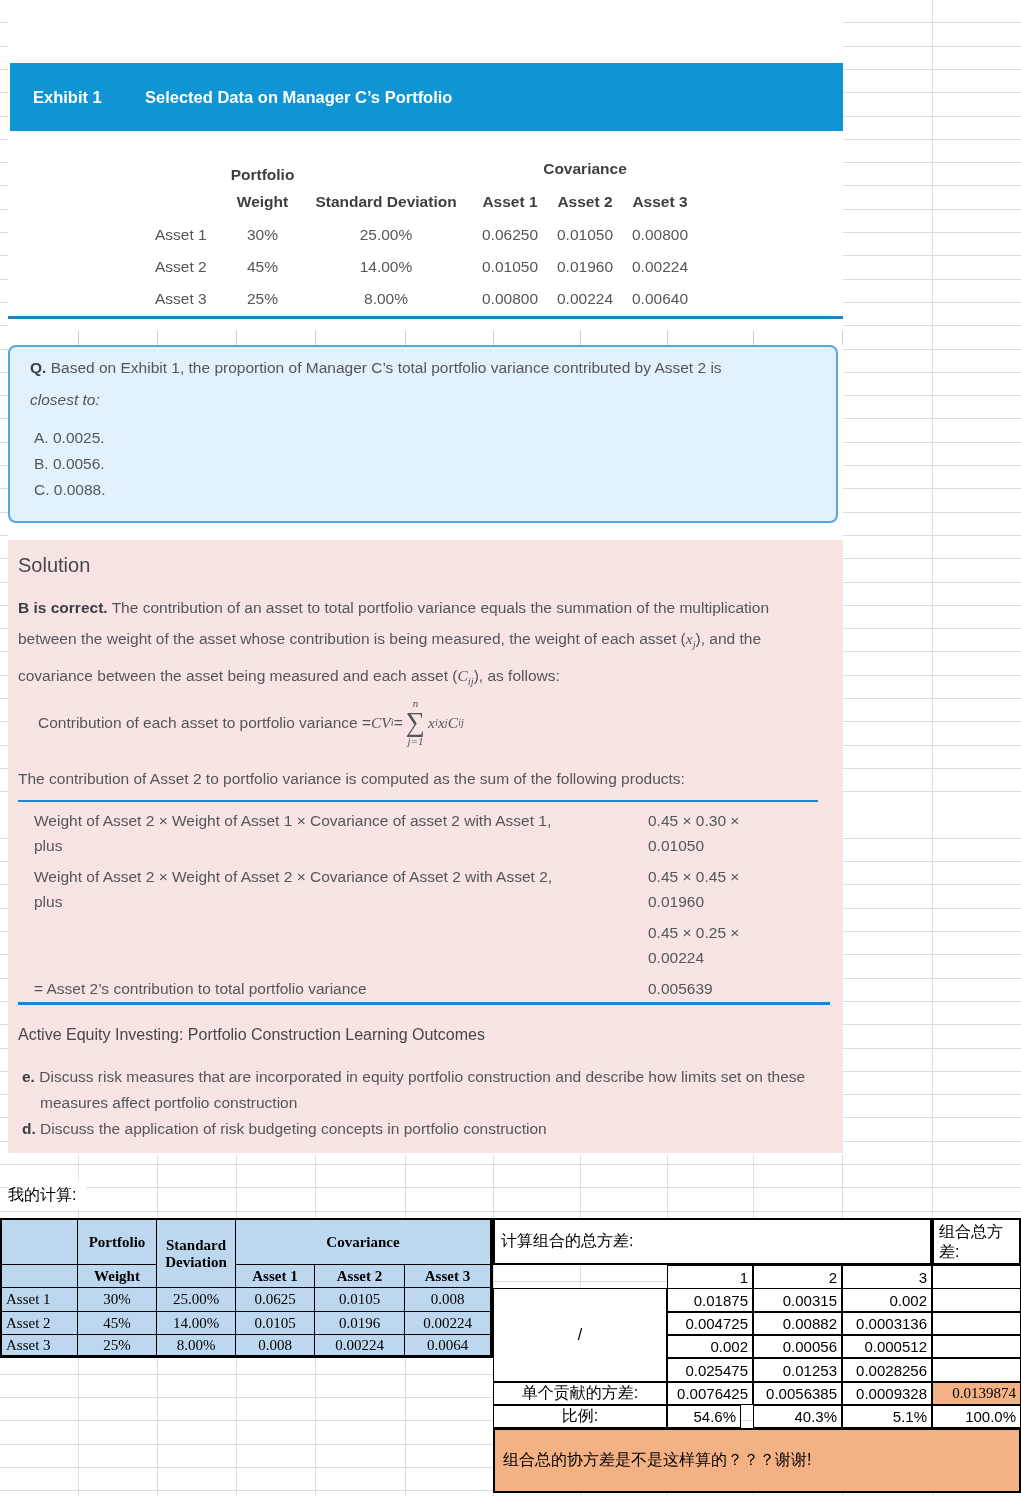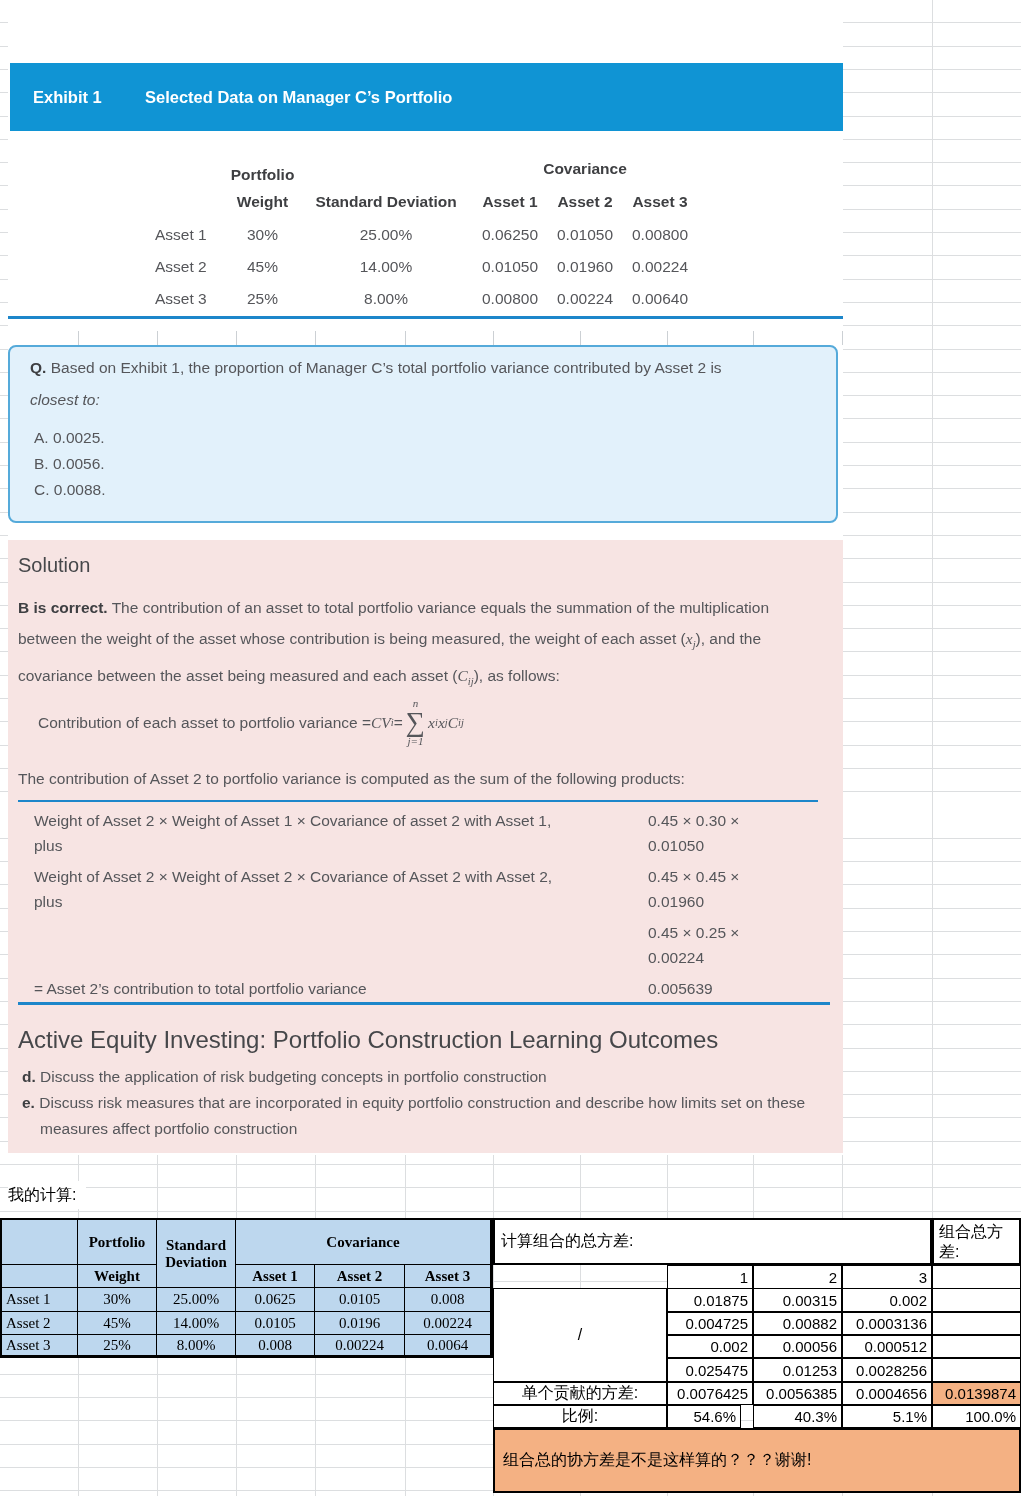--- a/index.html
+++ b/index.html
@@ -34,21 +34,21 @@
   .mvar{font-family:"Liberation Serif",serif;font-style:italic;}
   sub{font-size:0.68em;}
   .formula{position:absolute;left:30px;top:158px;font-size:15.5px;display:flex;align-items:center;}
   .sumstack{display:inline-flex;flex-direction:column;align-items:center;margin:0 3px;
             font-family:"Liberation Serif",serif;line-height:1;}
   .sumstack .stop,.sumstack .sbot{font-size:11px;font-style:italic;}
   .sumstack .ssym{font-size:27px;}
   .postline{position:absolute;left:10px;top:230px;width:812px;font-size:15.5px;}
   .crow-text{position:absolute;left:26px;width:600px;font-size:15.5px;line-height:25px;}
   .crow-val{position:absolute;left:640px;width:180px;font-size:15.5px;line-height:25px;}
-  .learn-h{position:absolute;left:10px;top:486px;font-size:24px;color:#46474a;}
+  .learn-h{position:absolute;left:10px;top:486px;font-size:16px;color:#46474a;}
   .learn-items{position:absolute;left:14px;top:524px;width:794px;font-size:15.5px;line-height:26px;}
   .learn-item{padding-left:18px;text-indent:-18px;}
   
   .mycalc-title{position:absolute;left:8px;top:1181px;height:28px;line-height:28px;
                 font-size:16px;color:#000;background:#fff;padding-right:10px;z-index:3;}
   .btable{position:absolute;left:0;top:1218px;width:493px;height:140px;z-index:3;
           display:grid;grid-template-columns:76px 79px 79px 79px 90px 86px;
           grid-template-rows:45px 23px 24px 23px 21px;
           background:#bdd7ee;border:2px solid #000;box-sizing:border-box;
           font-family:"Liberation Serif",serif;font-size:15px;color:#000;}
@@ -56,21 +56,21 @@
                 display:flex;align-items:center;justify-content:center;overflow:hidden;}
   .btable .bh{font-weight:bold;}
   .btable .bl{justify-content:flex-start;padding-left:4px;}
   .stdcell{word-break:break-all;text-align:center;line-height:1.1;padding:0 6px;}
   .mid{position:absolute;left:493px;top:1218px;width:528px;height:275px;z-index:3;font-size:15px;color:#000;}
   .mcell{position:absolute;background:#fff;border:1px solid #000;box-sizing:border-box;
          display:flex;align-items:center;}
   .mcell.rt{justify-content:flex-end;padding-right:4px;}
   .mcell.ctr{justify-content:center;}
   .mcell.thick{border-width:2px;}
-  .orange{background:#f4b183 !important;}
+  .orange{background:#f4b183 !important;font-family:Liberation Serif, serif;}
   .zh{font-size:16px;}
   .notebox{position:absolute;left:0;top:210px;width:528px;height:65px;background:#f4b183;
            border:2px solid #000;box-sizing:border-box;display:flex;align-items:center;
            padding-left:8px;font-size:16px;color:#000;z-index:3;}
 </style>
 </head>
 <body>
 
 <div class="sheet">
 
@@ -203,26 +203,26 @@
       </div>
       <div class="crow-val" style="top:436px">
         <div>0.005639</div>
       </div>
 
       <div class="blueline" style="left:10px;top:462px;width:812px;height:3px"></div>
 
       <div class="learn-h">Active Equity Investing: Portfolio Construction Learning Outcomes</div>
       <div class="learn-items">
         <div class="learn-item">
+          <span class="bold-dark">e.</span>
+          <span>Discuss risk measures that are incorporated in equity portfolio construction and describe how limits set on these measures affect portfolio construction</span>
+        </div>
+        <div class="learn-item">
           <span class="bold-dark">d.</span>
           <span>Discuss the application of risk budgeting concepts in portfolio construction</span>
-        </div>
-        <div class="learn-item">
-          <span class="bold-dark">e.</span>
-          <span>Discuss risk measures that are incorporated in equity portfolio construction and describe how limits set on these measures affect portfolio construction</span>
         </div>
       </div>
     </div>
   </div>
 
   <div class="mycalc-title">我的计算:</div>
 
   <div class="btable">
     <div></div>
     <div class="bh">Portfolio</div>
@@ -283,21 +283,21 @@
     <div class="mcell" style="left:439px;top:117px;width:89px;height:23px"></div>
 
     <div class="mcell rt" style="left:174px;top:140px;width:86px;height:24px">0.025475</div>
     <div class="mcell rt" style="left:260px;top:140px;width:89px;height:24px">0.01253</div>
     <div class="mcell rt" style="left:349px;top:140px;width:90px;height:24px">0.0028256</div>
     <div class="mcell" style="left:439px;top:140px;width:89px;height:24px"></div>
 
     <div class="mcell ctr zh" style="left:0;top:164px;width:174px;height:23px">单个贡献的方差:</div>
     <div class="mcell rt" style="left:174px;top:164px;width:86px;height:23px">0.0076425</div>
     <div class="mcell rt" style="left:260px;top:164px;width:89px;height:23px">0.0056385</div>
-    <div class="mcell rt" style="left:349px;top:164px;width:90px;height:23px">0.0004656</div>
+    <div class="mcell rt" style="left:349px;top:164px;width:90px;height:23px">0.0009328</div>
     <div class="mcell rt orange" style="left:439px;top:164px;width:89px;height:23px">0.0139874</div>
 
     <div class="mcell ctr zh" style="left:0;top:187px;width:174px;height:23px">比例:</div>
     <div class="mcell rt" style="left:174px;top:187px;width:74px;height:23px">54.6%</div>
     <div class="mcell rt" style="left:260px;top:187px;width:89px;height:23px">40.3%</div>
     <div class="mcell rt" style="left:349px;top:187px;width:90px;height:23px">5.1%</div>
     <div class="mcell rt" style="left:439px;top:187px;width:89px;height:23px">100.0%</div>
 
     <div class="notebox">组合总的协方差是不是这样算的？？？谢谢!</div>
   </div>

